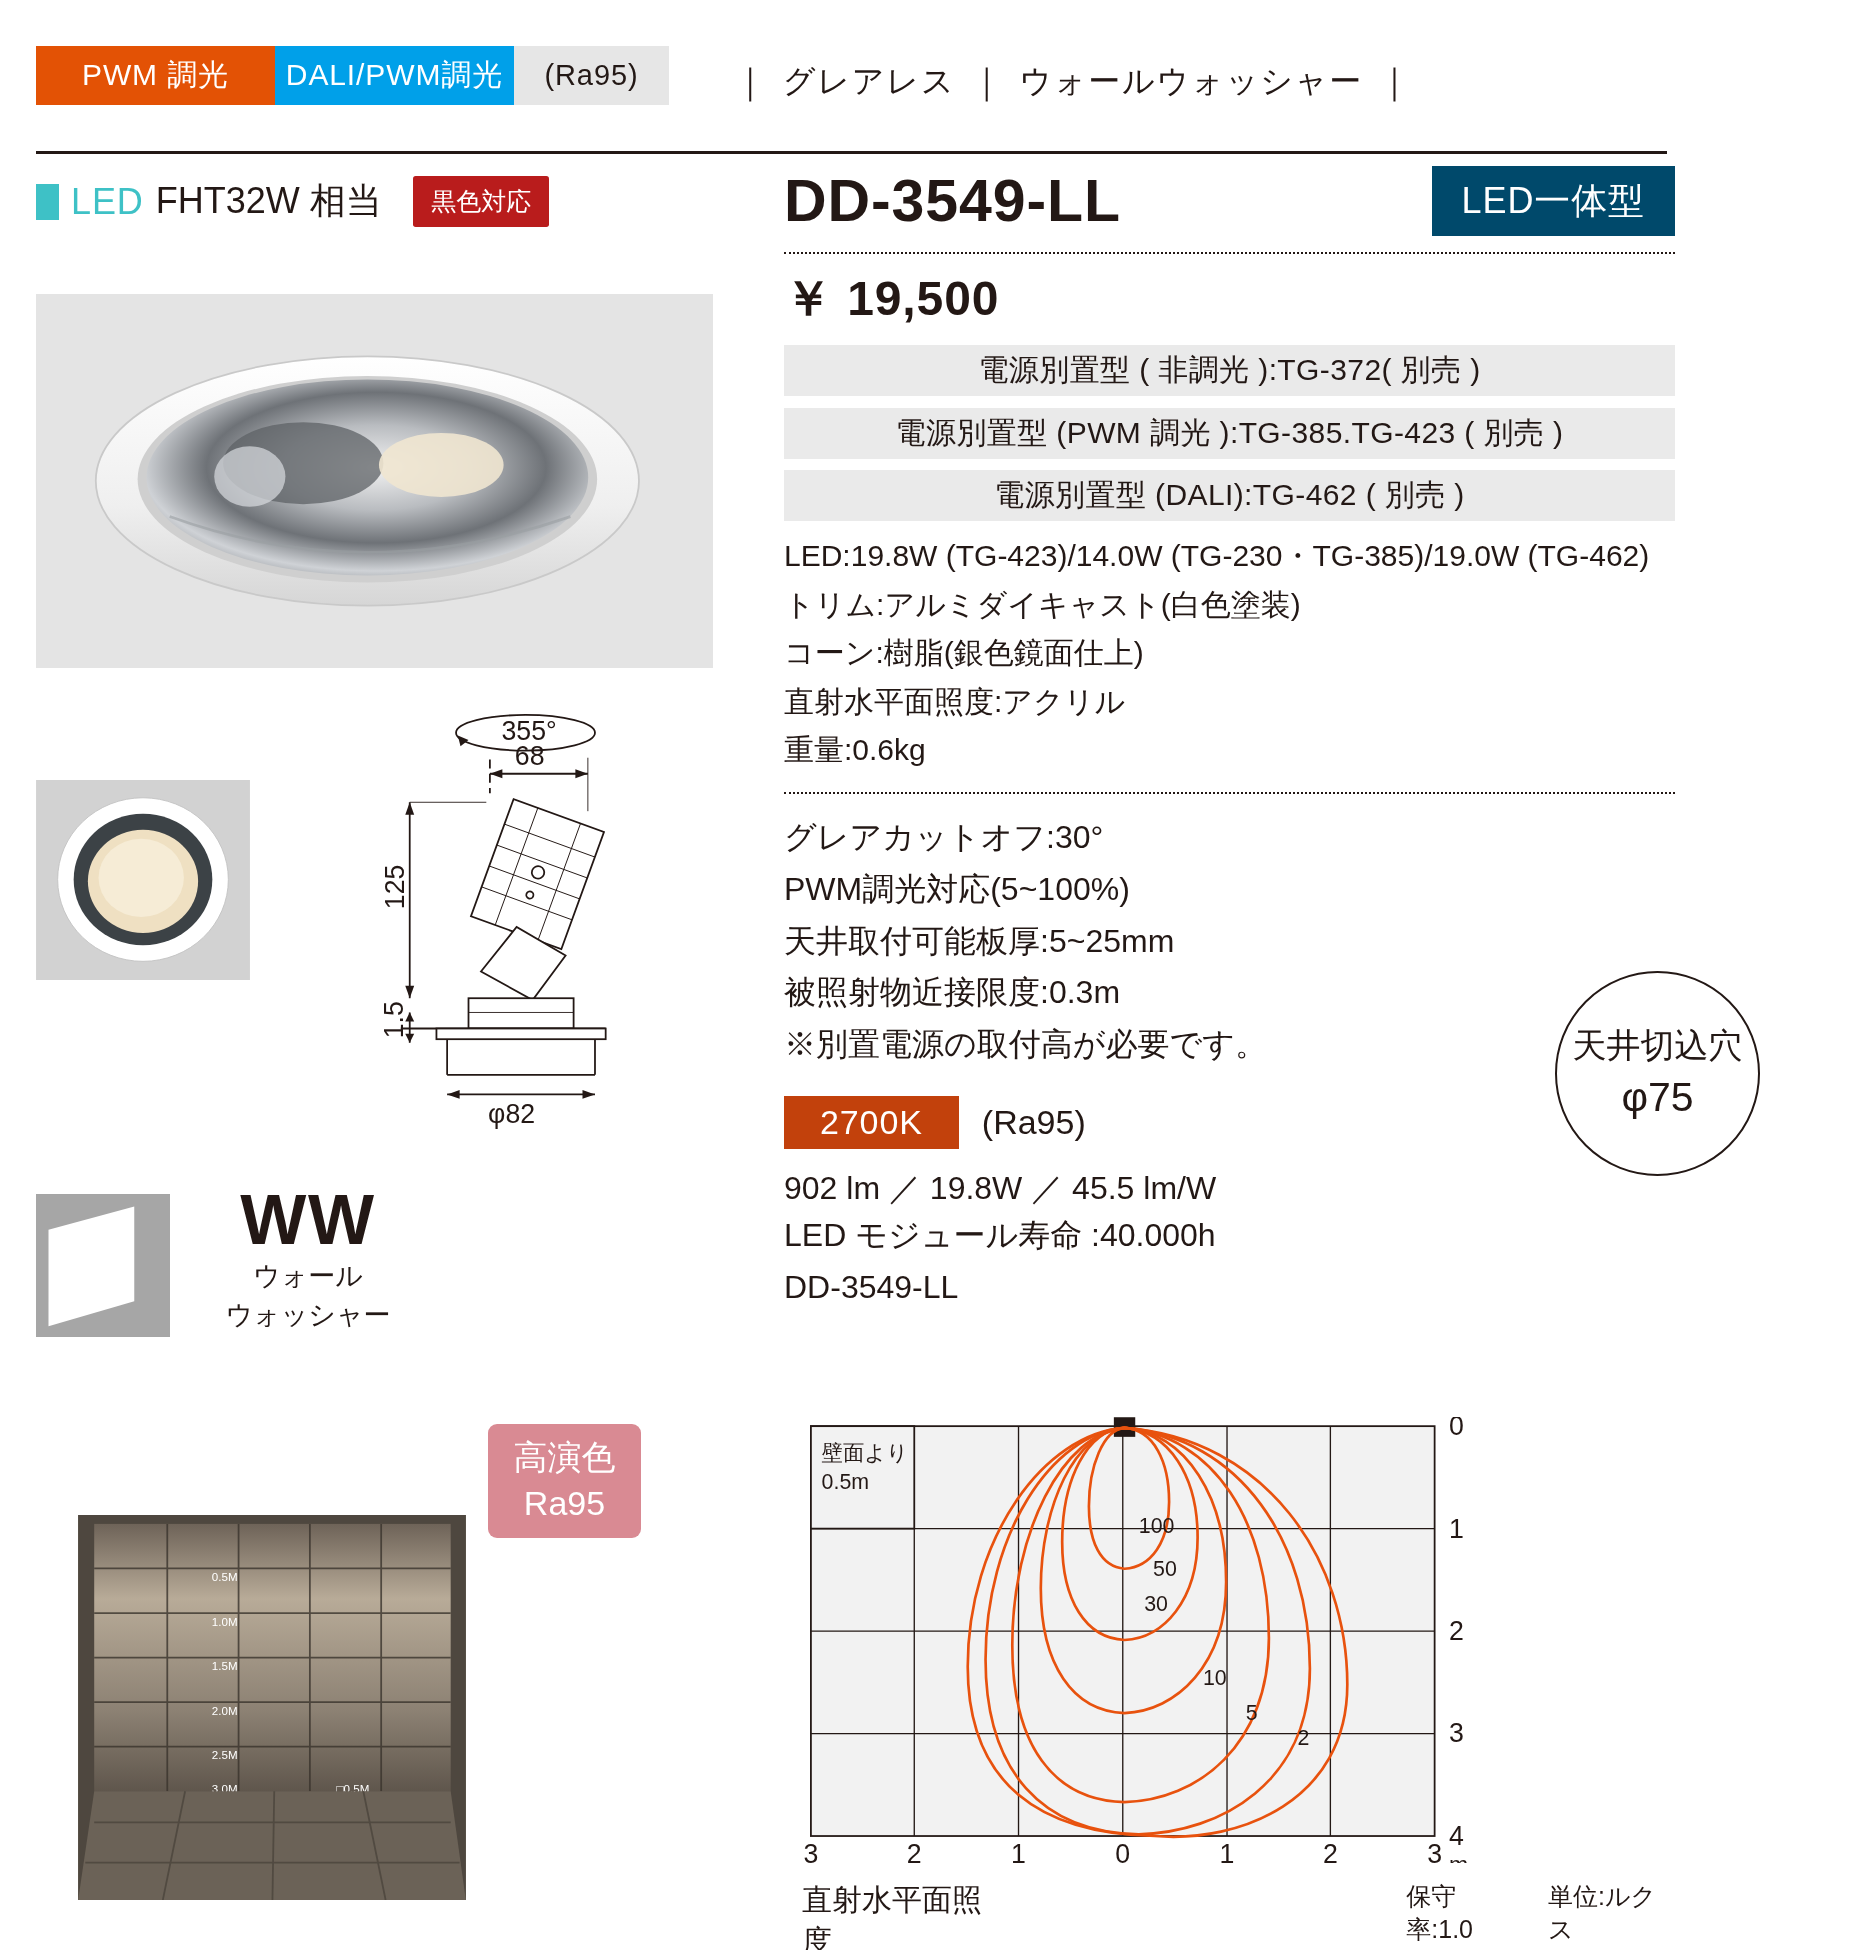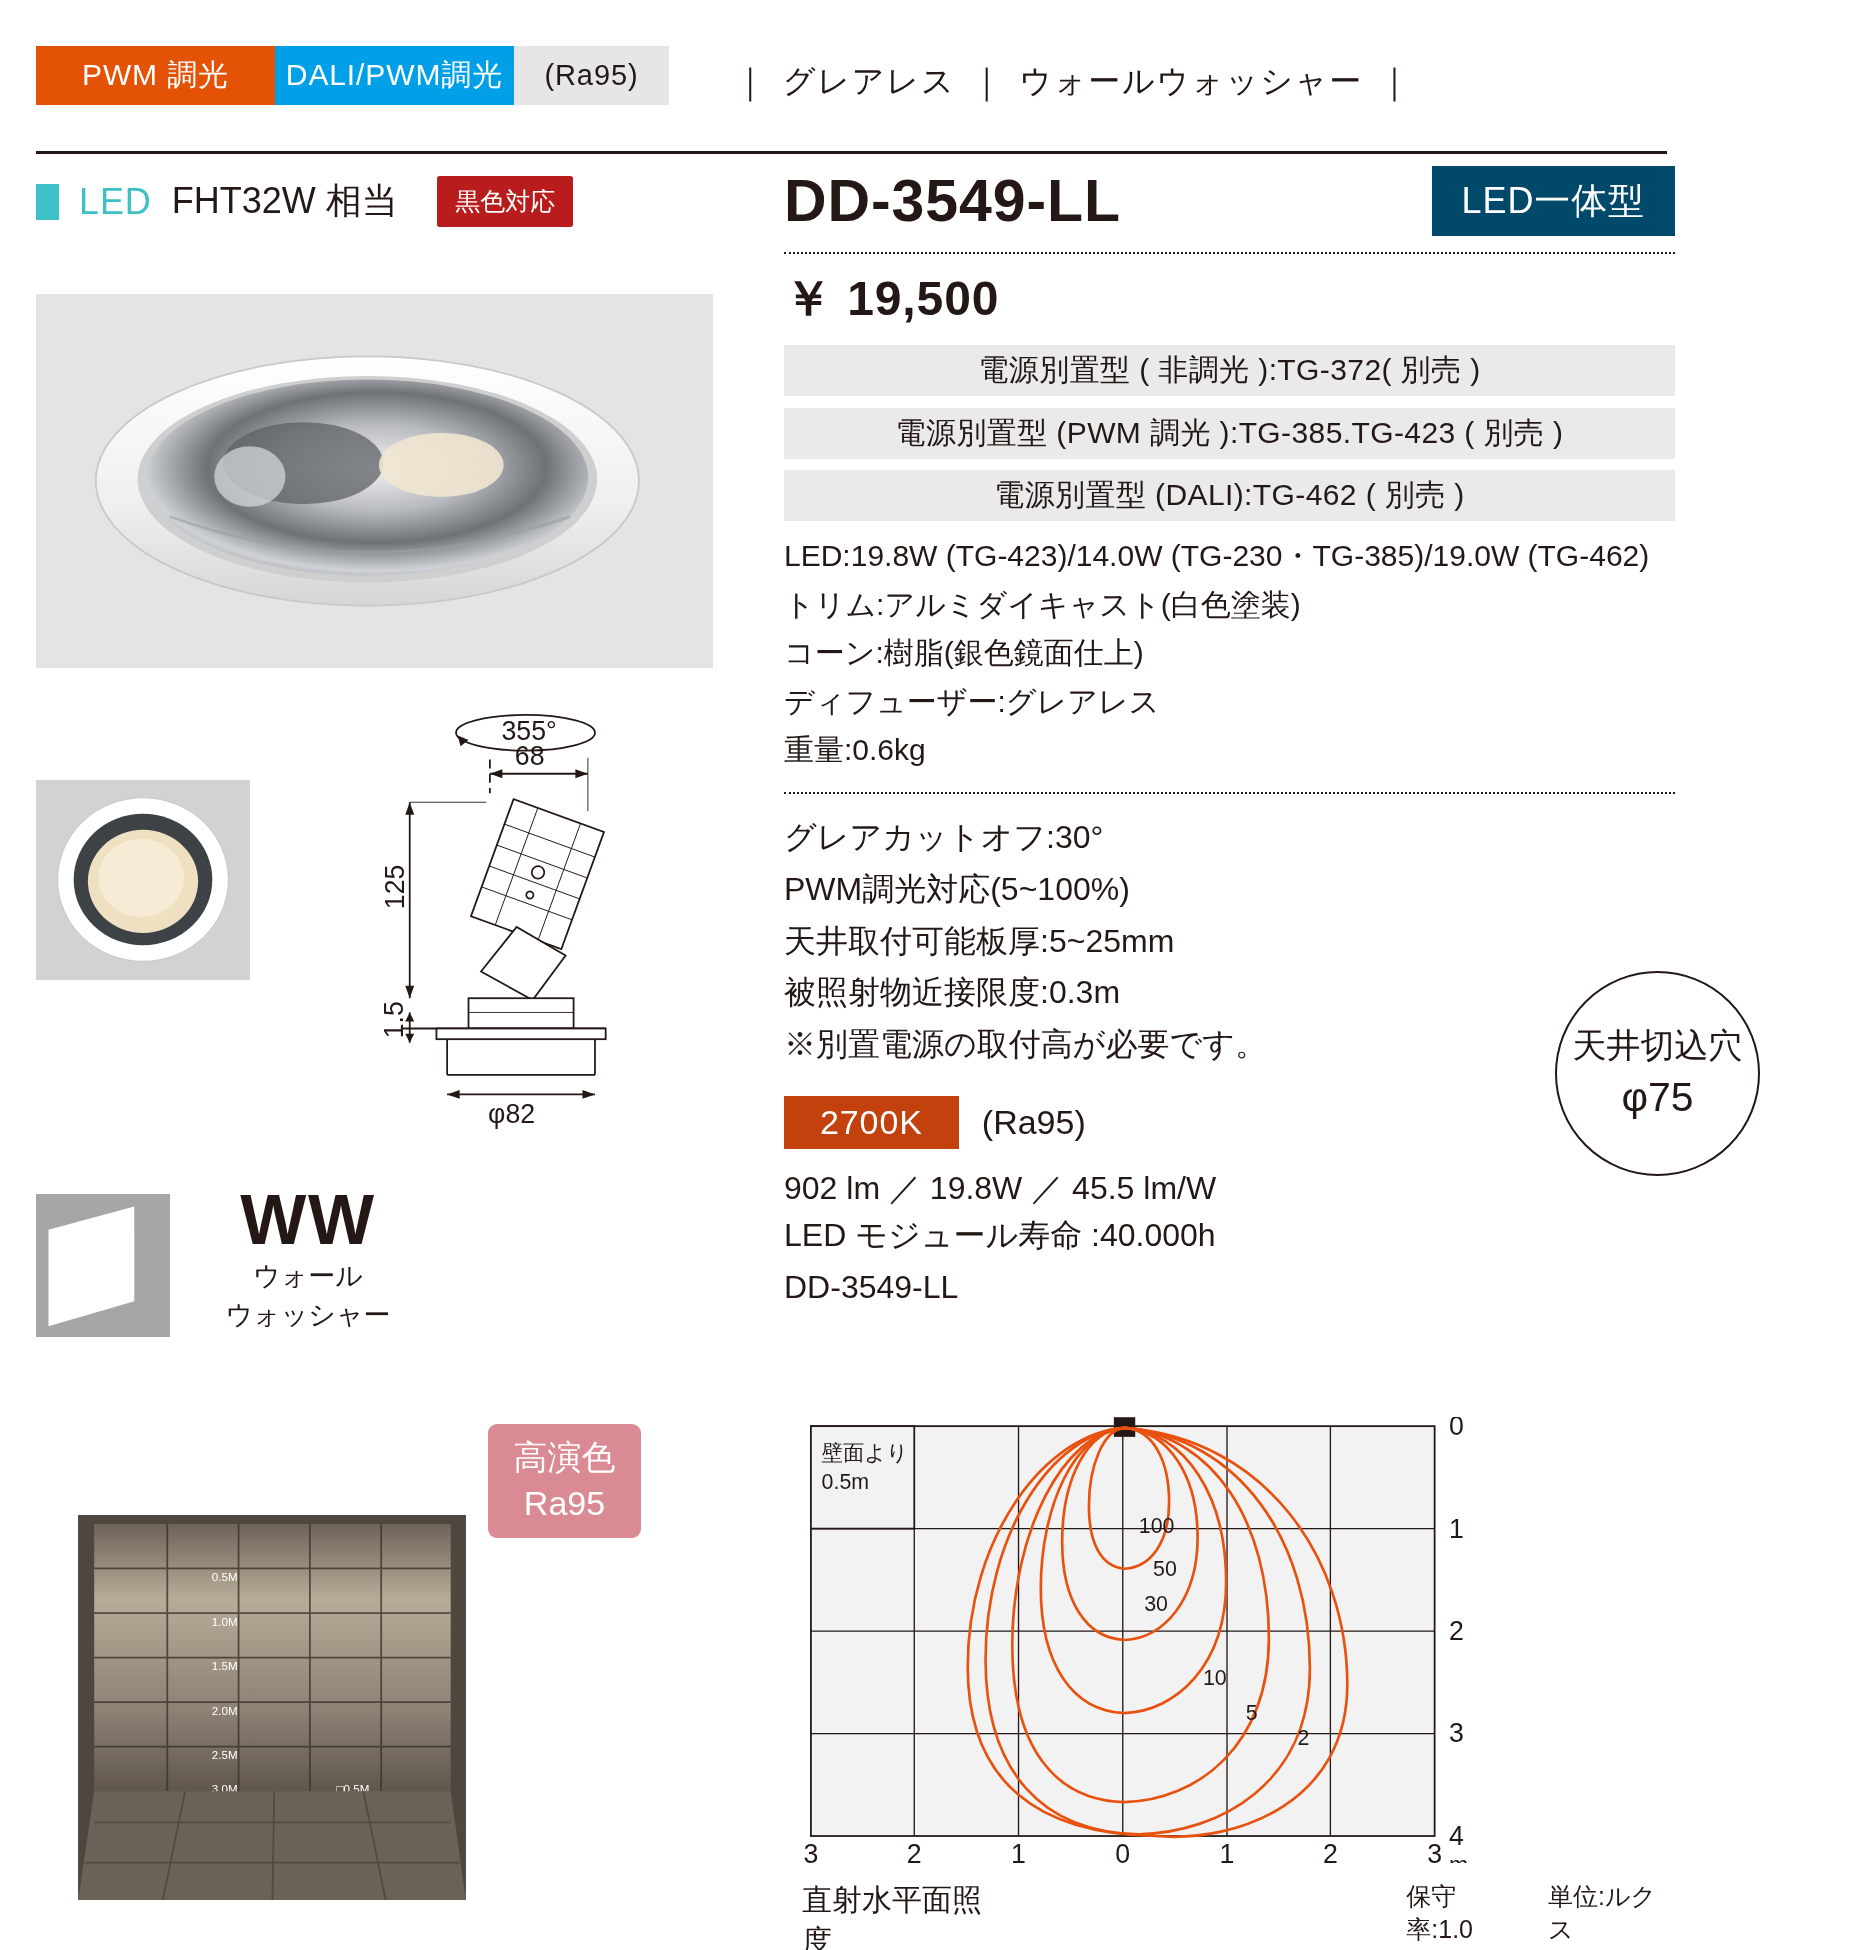--- a/index.html
+++ b/index.html
@@ -27,21 +27,21 @@
   .topbar-right {
     margin-left: 50px; font-size: 32px; color:#231815; letter-spacing:1.8px;
     display:flex; align-items:center; gap:0;
   }
   .topbar-sep { color:#231815; padding:0 14.3px; font-size:34px;}
   .hr-top {
     position:absolute; left:36px; top:151px; width:1631px; height:2.7px; background:#231815;
   }
   
   .led-row {
-    position:absolute; left:36px; top:176px; display:flex; align-items:center; gap:20px;
+    position:absolute; left:36px; top:176px; display:flex; align-items:center; gap:12px;
   }
   .led-sq { width:23px; height:36px; background:#3ec1c6; }
   .led-txt { font-size:36px; color:#3ec1c6; letter-spacing:0.9px;}
   .fht { font-size:36px; color:#231815; letter-spacing:0px;}
   .kuro {
     margin-left: 19.6px; background:#b91c1c; color:#fff; font-size:25px;
     padding:9px 18px; border-radius:2.7px;
   }
   .photo-main {
     position:absolute; left:36px; top:294px; width:677px; height:374px;
@@ -298,21 +298,21 @@
   <div class="price">￥ 19,500</div>
 
   <div class="optbar">電源別置型 ( 非調光 ):TG-372( 別売 )</div>
   <div class="optbar">電源別置型 (PWM 調光 ):TG-385.TG-423 ( 別売 )</div>
   <div class="optbar">電源別置型 (DALI):TG-462 ( 別売 )</div>
 
   <div class="spec">
     <div>LED:19.8W (TG-423)/14.0W (TG-230・TG-385)/19.0W (TG-462)</div>
     <div>トリム:アルミダイキャスト(白色塗装)</div>
     <div>コーン:樹脂(銀色鏡面仕上)</div>
-    <div>ディフューザー:グレアレス</div>
+    <div>直射水平面照度:アクリル</div>
     <div>重量:0.6kg</div>
   </div>
 
   <div class="dotline2"></div>
 
   <div class="spec2">
     <div>グレアカットオフ:30°</div>
     <div>PWM調光対応(5~100%)</div>
     <div>天井取付可能板厚:5~25mm</div>
     <div>被照射物近接限度:0.3m</div>

